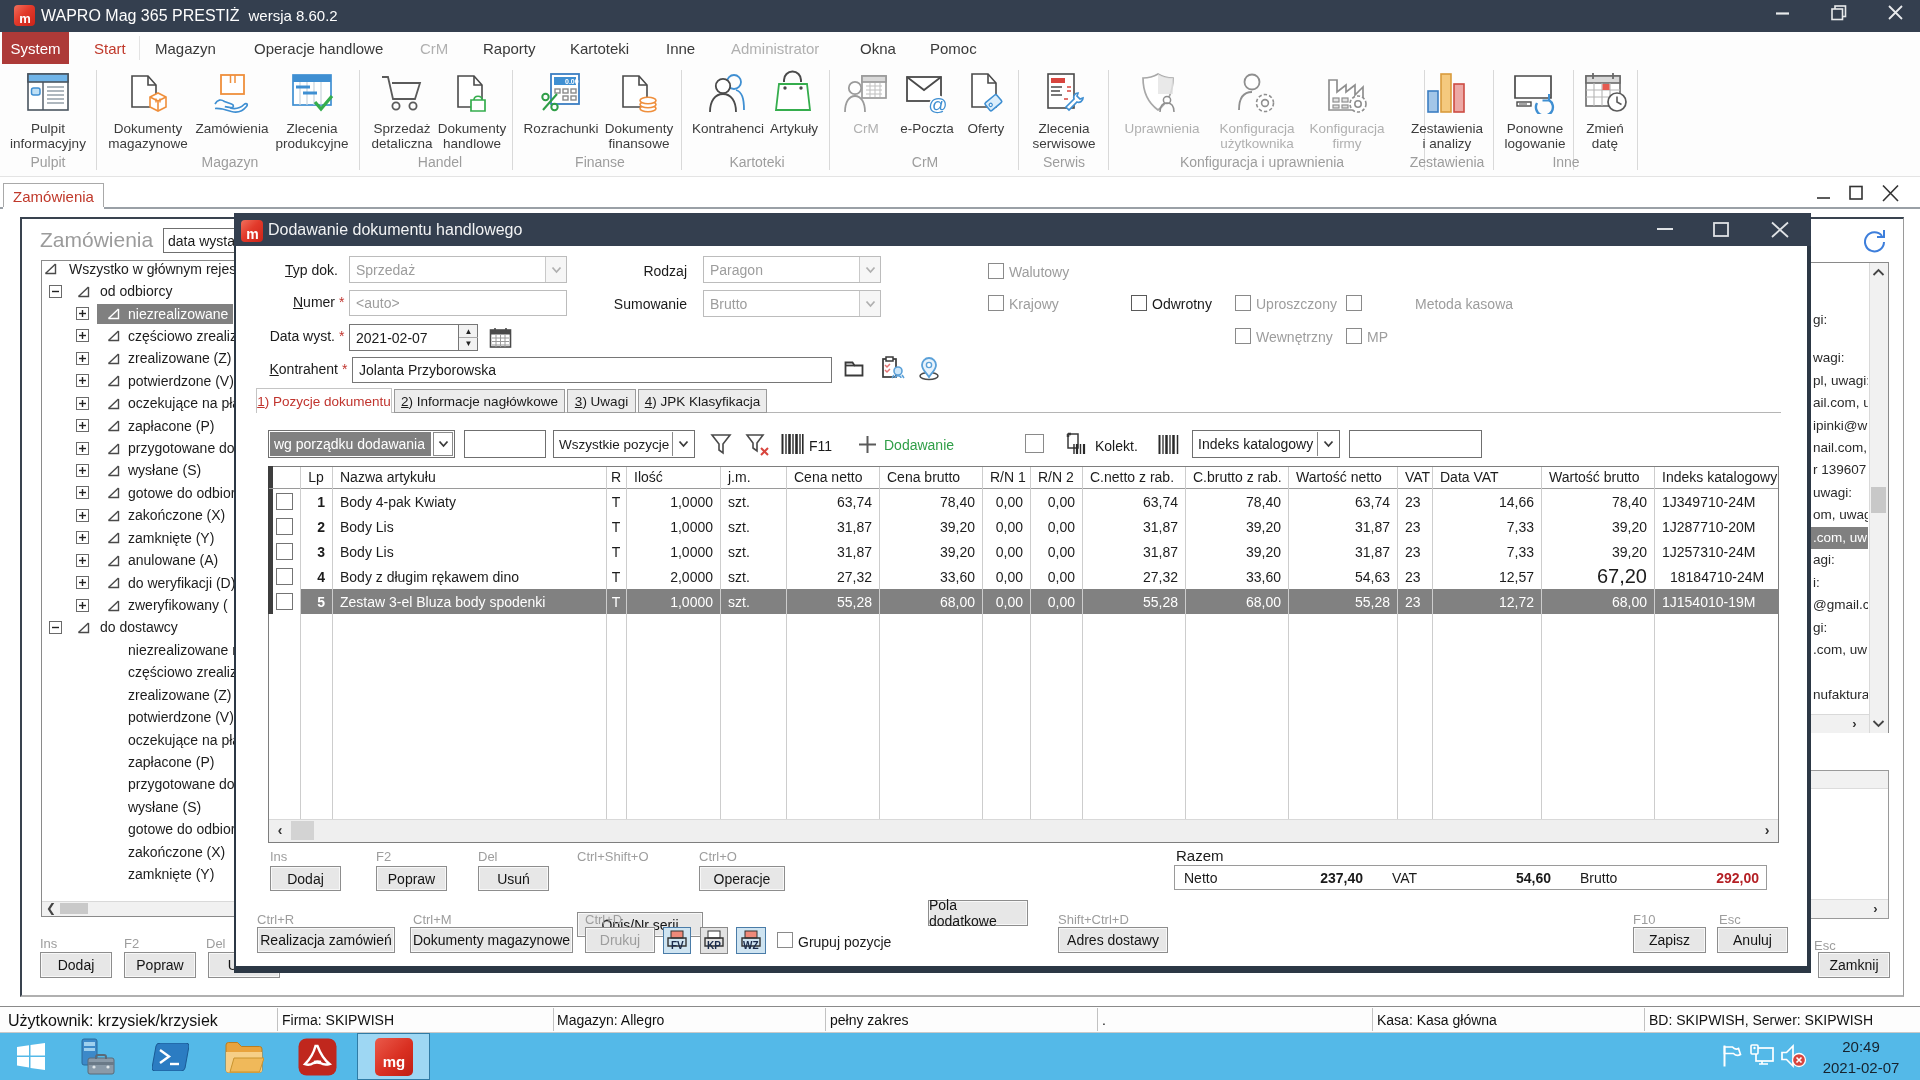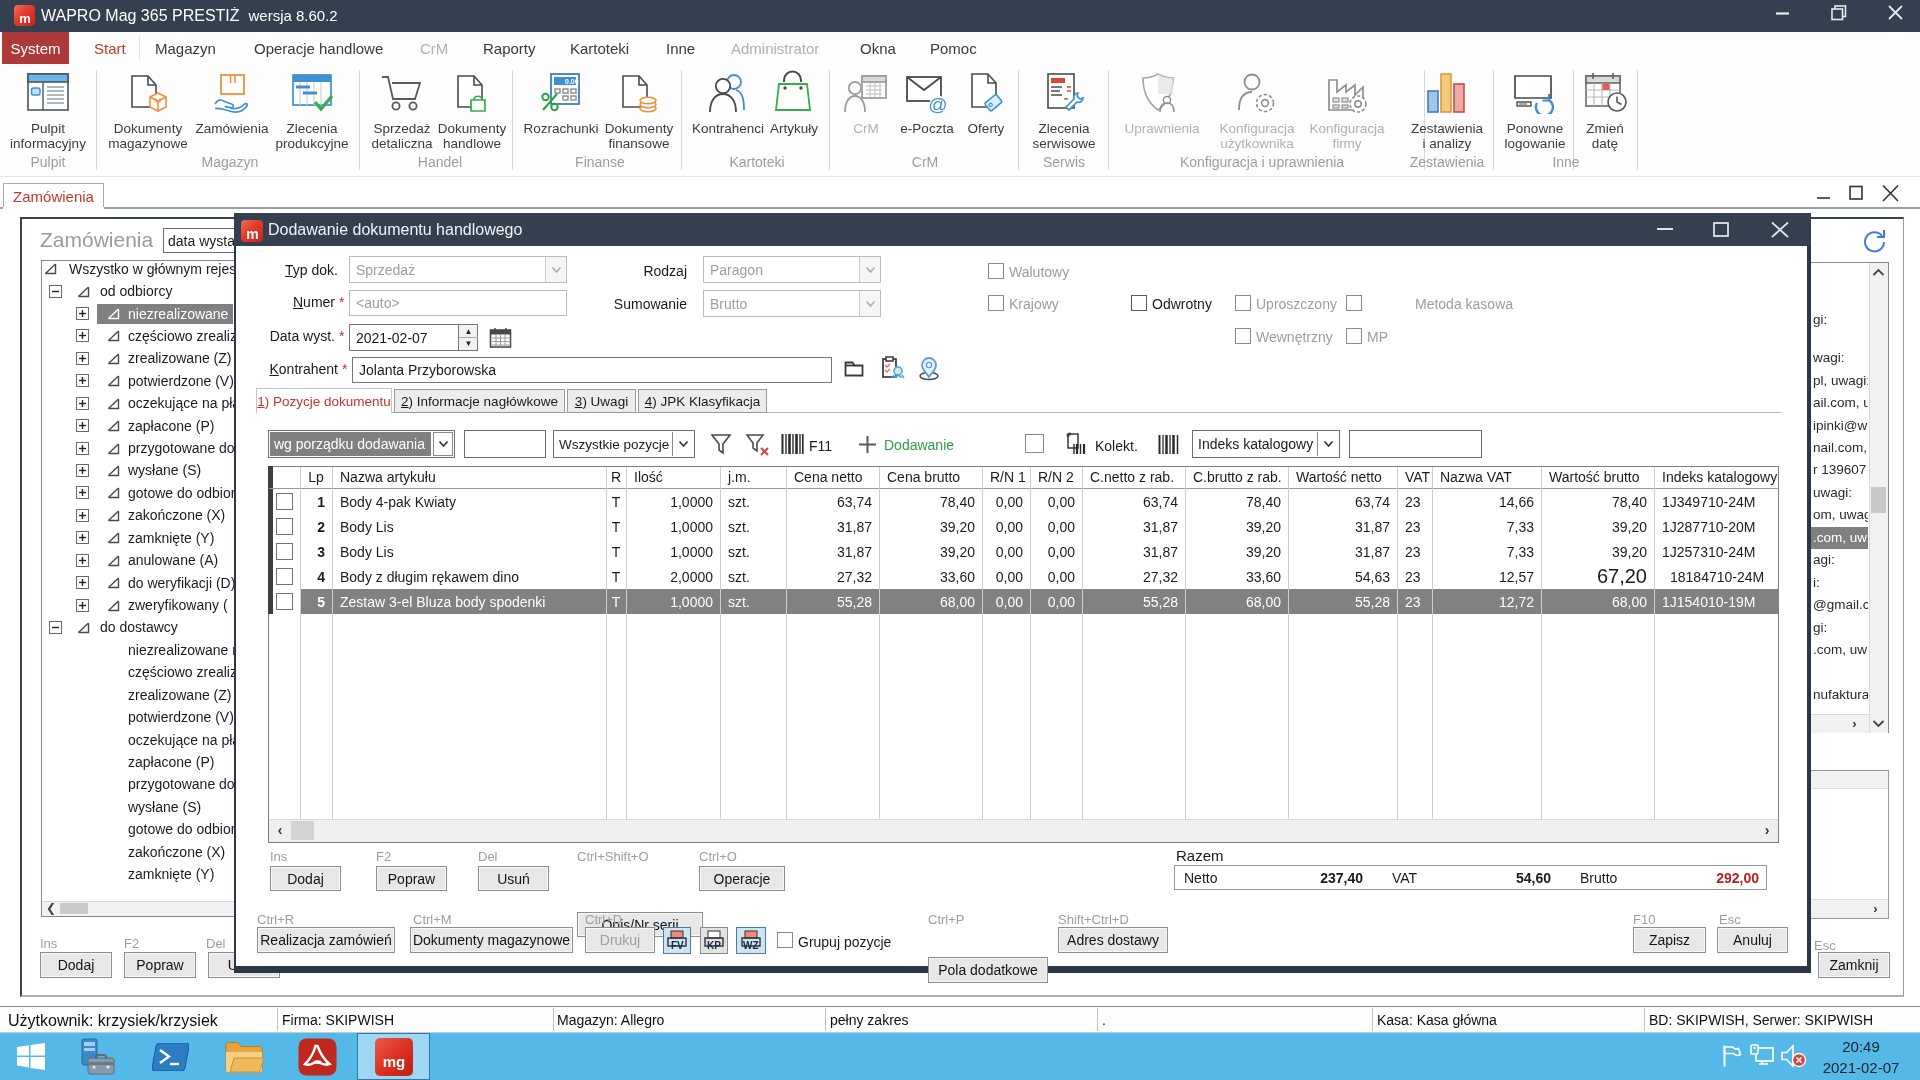--- a/index.html
+++ b/index.html
@@ -781,21 +781,21 @@
 <div class="a" style="left:1288px;top:514px;width:109px;height:25px;display:flex;align-items:center;justify-content:flex-end;padding-right:7px;font-size:14px;color:#1c1c1c;white-space:nowrap;overflow:hidden">31,87</div>
 <div class="a" style="left:1288px;top:539px;width:109px;height:25px;display:flex;align-items:center;justify-content:flex-end;padding-right:7px;font-size:14px;color:#1c1c1c;white-space:nowrap;overflow:hidden">31,87</div>
 <div class="a" style="left:1288px;top:564px;width:109px;height:25px;display:flex;align-items:center;justify-content:flex-end;padding-right:7px;font-size:14px;color:#1c1c1c;white-space:nowrap;overflow:hidden">54,63</div>
 <div class="a" style="left:1288px;top:589px;width:109px;height:25px;display:flex;align-items:center;justify-content:flex-end;padding-right:7px;font-size:14px;color:#fff;white-space:nowrap;overflow:hidden">55,28</div>
 <div class="a" style="left:1397px;top:466px;width:35px;height:22px;display:flex;align-items:center;justify-content:flex-start;padding-left:8px;font-size:14px;color:#1c1c1c;white-space:nowrap;overflow:hidden">VAT</div>
 <div class="a" style="left:1397px;top:489px;width:35px;height:25px;display:flex;align-items:center;justify-content:flex-start;padding-left:8px;font-size:14px;color:#1c1c1c;white-space:nowrap;overflow:hidden">23</div>
 <div class="a" style="left:1397px;top:514px;width:35px;height:25px;display:flex;align-items:center;justify-content:flex-start;padding-left:8px;font-size:14px;color:#1c1c1c;white-space:nowrap;overflow:hidden">23</div>
 <div class="a" style="left:1397px;top:539px;width:35px;height:25px;display:flex;align-items:center;justify-content:flex-start;padding-left:8px;font-size:14px;color:#1c1c1c;white-space:nowrap;overflow:hidden">23</div>
 <div class="a" style="left:1397px;top:564px;width:35px;height:25px;display:flex;align-items:center;justify-content:flex-start;padding-left:8px;font-size:14px;color:#1c1c1c;white-space:nowrap;overflow:hidden">23</div>
 <div class="a" style="left:1397px;top:589px;width:35px;height:25px;display:flex;align-items:center;justify-content:flex-start;padding-left:8px;font-size:14px;color:#fff;white-space:nowrap;overflow:hidden">23</div>
-<div class="a" style="left:1432px;top:466px;width:109px;height:22px;display:flex;align-items:center;justify-content:flex-start;padding-left:8px;font-size:14px;color:#1c1c1c;white-space:nowrap;overflow:hidden">Nazwa VAT</div>
+<div class="a" style="left:1432px;top:466px;width:109px;height:22px;display:flex;align-items:center;justify-content:flex-start;padding-left:8px;font-size:14px;color:#1c1c1c;white-space:nowrap;overflow:hidden">Data VAT</div>
 <div class="a" style="left:1432px;top:489px;width:109px;height:25px;display:flex;align-items:center;justify-content:flex-end;padding-right:7px;font-size:14px;color:#1c1c1c;white-space:nowrap;overflow:hidden">14,66</div>
 <div class="a" style="left:1432px;top:514px;width:109px;height:25px;display:flex;align-items:center;justify-content:flex-end;padding-right:7px;font-size:14px;color:#1c1c1c;white-space:nowrap;overflow:hidden">7,33</div>
 <div class="a" style="left:1432px;top:539px;width:109px;height:25px;display:flex;align-items:center;justify-content:flex-end;padding-right:7px;font-size:14px;color:#1c1c1c;white-space:nowrap;overflow:hidden">7,33</div>
 <div class="a" style="left:1432px;top:564px;width:109px;height:25px;display:flex;align-items:center;justify-content:flex-end;padding-right:7px;font-size:14px;color:#1c1c1c;white-space:nowrap;overflow:hidden">12,57</div>
 <div class="a" style="left:1432px;top:589px;width:109px;height:25px;display:flex;align-items:center;justify-content:flex-end;padding-right:7px;font-size:14px;color:#fff;white-space:nowrap;overflow:hidden">12,72</div>
 <div class="a" style="left:1541px;top:466px;width:113px;height:22px;display:flex;align-items:center;justify-content:flex-start;padding-left:8px;font-size:14px;color:#1c1c1c;white-space:nowrap;overflow:hidden">Wartość brutto</div>
 <div class="a" style="left:1541px;top:489px;width:113px;height:25px;display:flex;align-items:center;justify-content:flex-end;padding-right:7px;font-size:14px;color:#1c1c1c;white-space:nowrap;overflow:hidden">78,40</div>
 <div class="a" style="left:1541px;top:514px;width:113px;height:25px;display:flex;align-items:center;justify-content:flex-end;padding-right:7px;font-size:14px;color:#1c1c1c;white-space:nowrap;overflow:hidden">39,20</div>
 <div class="a" style="left:1541px;top:539px;width:113px;height:25px;display:flex;align-items:center;justify-content:flex-end;padding-right:7px;font-size:14px;color:#1c1c1c;white-space:nowrap;overflow:hidden">39,20</div>
 <div class="a" style="left:1541px;top:564px;width:113px;height:25px;display:flex;align-items:center;justify-content:flex-end;padding-right:7px;font-size:20px;color:#1c1c1c;white-space:nowrap;overflow:hidden">67,20</div>
@@ -858,21 +858,21 @@
     <text x="4" y="19" font-size="10" font-weight="bold" fill="#1a2a4a" font-family="Liberation Sans">KP</text>
   </svg>
 <div class="a" style="left:736px;top:927px;width:30px;height:27px;background:#cfe4f1;border:1px solid #4a7ca8"></div>
 <svg class="a" style="left:739px;top:930px" width="24" height="21" viewBox="0 0 24 21">
     <rect x="6" y="1" width="12" height="7" fill="#ef8979" stroke="#333"></rect>
     <path d="M3 8 h18 v8 h-18 z" fill="none" stroke="#333" stroke-width="1.4"></path>
     <text x="4" y="19" font-size="10" font-weight="bold" fill="#1a2a4a" font-family="Liberation Sans">WZ</text>
   </svg>
 <div class="a" style="left:777px;top:932px;width:16px;height:16px;background:#fff;border:1px solid #8a8a8a"></div>
 <div class="lbl" style="left:798px;top:934px">Grupuj pozycje</div>
-<div class="btn" style="left:928px;top:957px;width:120px;height:26px">Pola dodatkowe</div>
+<div class="btn" style="left:928px;top:900px;width:100px;height:26px">Pola dodatkowe</div>
 <div class="btn" style="left:1058px;top:927px;width:110px;height:26px">Adres dostawy</div>
 <div class="btn" style="left:1633px;top:927px;width:73px;height:26px">Zapisz</div>
 <div class="btn" style="left:1717px;top:927px;width:71px;height:26px">Anuluj</div>
 
 <div class="a" style="left:0;top:1006px;width:1920px;height:27px;background:#fdfdfd;border-top:1px solid #8a8a8a;border-bottom:1px solid #c9c9c9"></div>
 <div class="a" style="left:8px;top:1012px;font-size:16px;color:#111">Użytkownik: krzysiek/krzysiek</div>
 <div class="a" style="left:282px;top:1012px;font-size:14px;color:#111">Firma: SKIPWISH</div>
 <div class="a" style="left:557px;top:1012px;font-size:14px;color:#111">Magazyn: Allegro</div>
 <div class="a" style="left:830px;top:1012px;font-size:14px;color:#111">pełny zakres</div>
 <div class="a" style="left:1102px;top:1012px;font-size:14px;color:#111">.</div>

